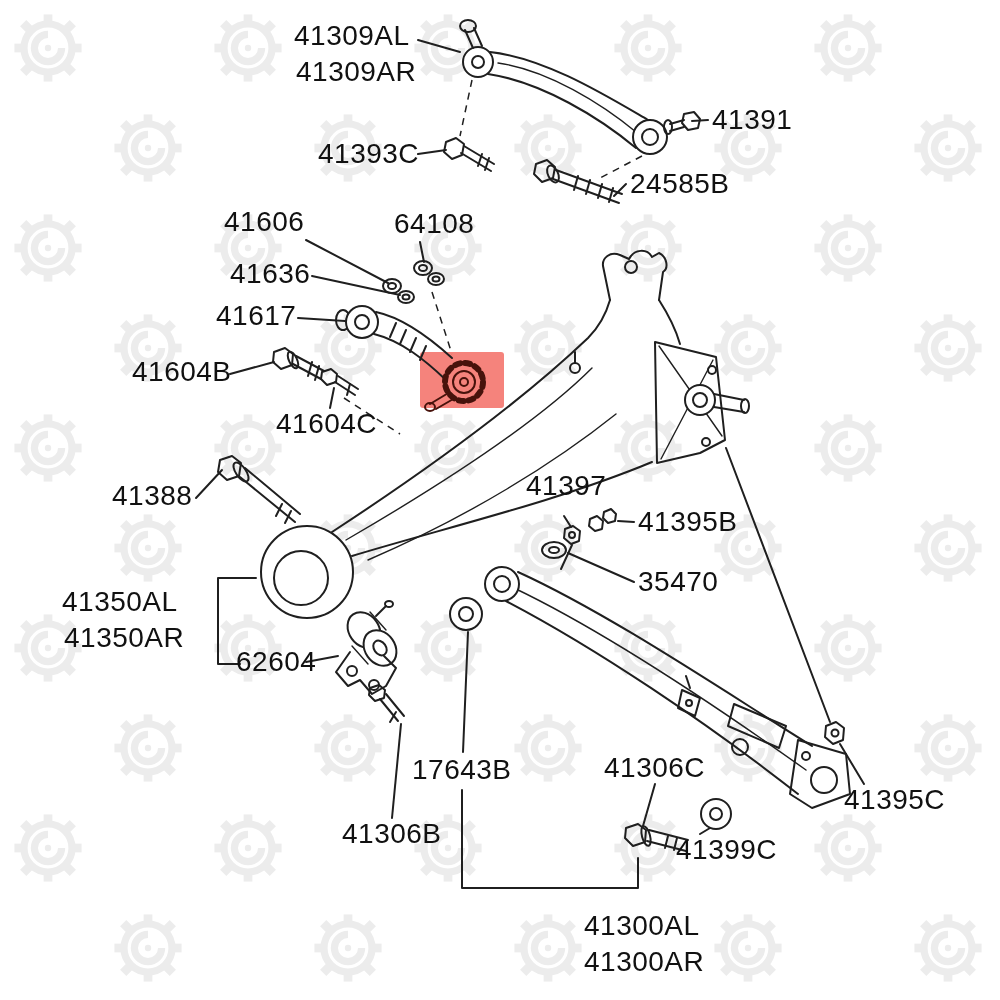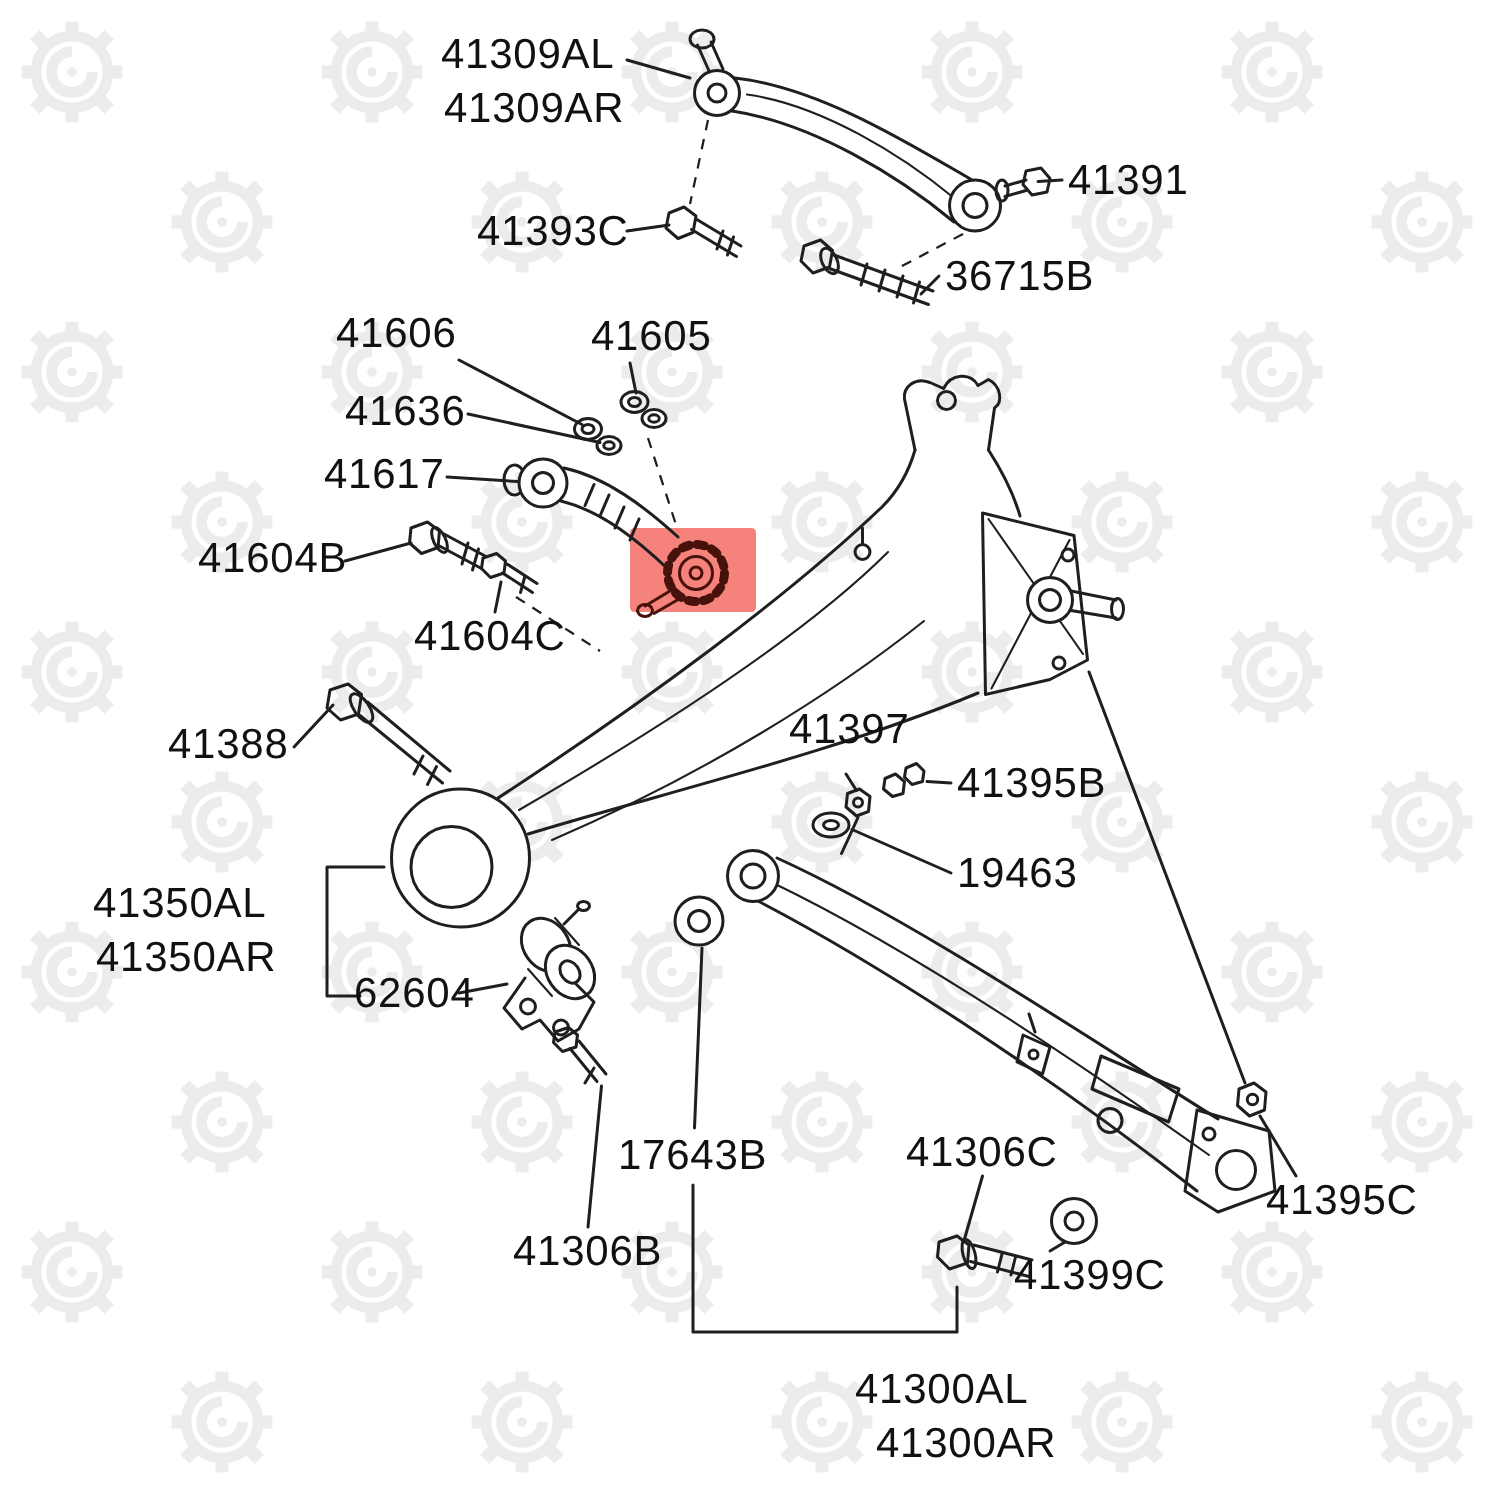--- a/index.html
+++ b/index.html
@@ -291,35 +291,35 @@
     <g class="ln">
       <polygon points="826,726 836,722 844,728 843,740 833,744 825,737"></polygon>
       <circle cx="835" cy="733" r="3.5"></circle>
     </g>
   </svg>
 
   <div class="label" style="left:294px;top:22px">41309AL</div>
   <div class="label" style="left:296px;top:58px">41309AR</div>
   <div class="label" style="left:712px;top:106px">41391</div>
   <div class="label" style="left:318px;top:140px">41393C</div>
-  <div class="label" style="left:630px;top:170px">36715B</div>
-  <div class="label" style="left:394px;top:210px">41605</div>
+  <div class="label" style="left:630px;top:170px">24585B</div>
+  <div class="label" style="left:394px;top:210px">64108</div>
   <div class="label" style="left:224px;top:208px">41606</div>
   <div class="label" style="left:230px;top:260px">41636</div>
   <div class="label" style="left:216px;top:302px">41617</div>
   <div class="label" style="left:132px;top:358px">41604B</div>
   <div class="label" style="left:276px;top:410px">41604C</div>
   <div class="label" style="left:112px;top:482px">41388</div>
   <div class="label" style="left:526px;top:472px">41397</div>
   <div class="label" style="left:638px;top:508px">41395B</div>
-  <div class="label" style="left:638px;top:568px">19463</div>
+  <div class="label" style="left:638px;top:568px">35470</div>
   <div class="label" style="left:62px;top:588px">41350AL</div>
   <div class="label" style="left:64px;top:624px">41350AR</div>
   <div class="label" style="left:236px;top:648px">62604</div>
   <div class="label" style="left:412px;top:756px">17643B</div>
   <div class="label" style="left:604px;top:754px">41306C</div>
   <div class="label" style="left:342px;top:820px">41306B</div>
   <div class="label" style="left:676px;top:836px">41399C</div>
   <div class="label" style="left:844px;top:786px">41395C</div>
-  <div class="label" style="left:570px;top:912px">41300AL</div>
+  <div class="label" style="left:584px;top:912px">41300AL</div>
   <div class="label" style="left:584px;top:948px">41300AR</div>
 
 </div>
 
 </body></html>

